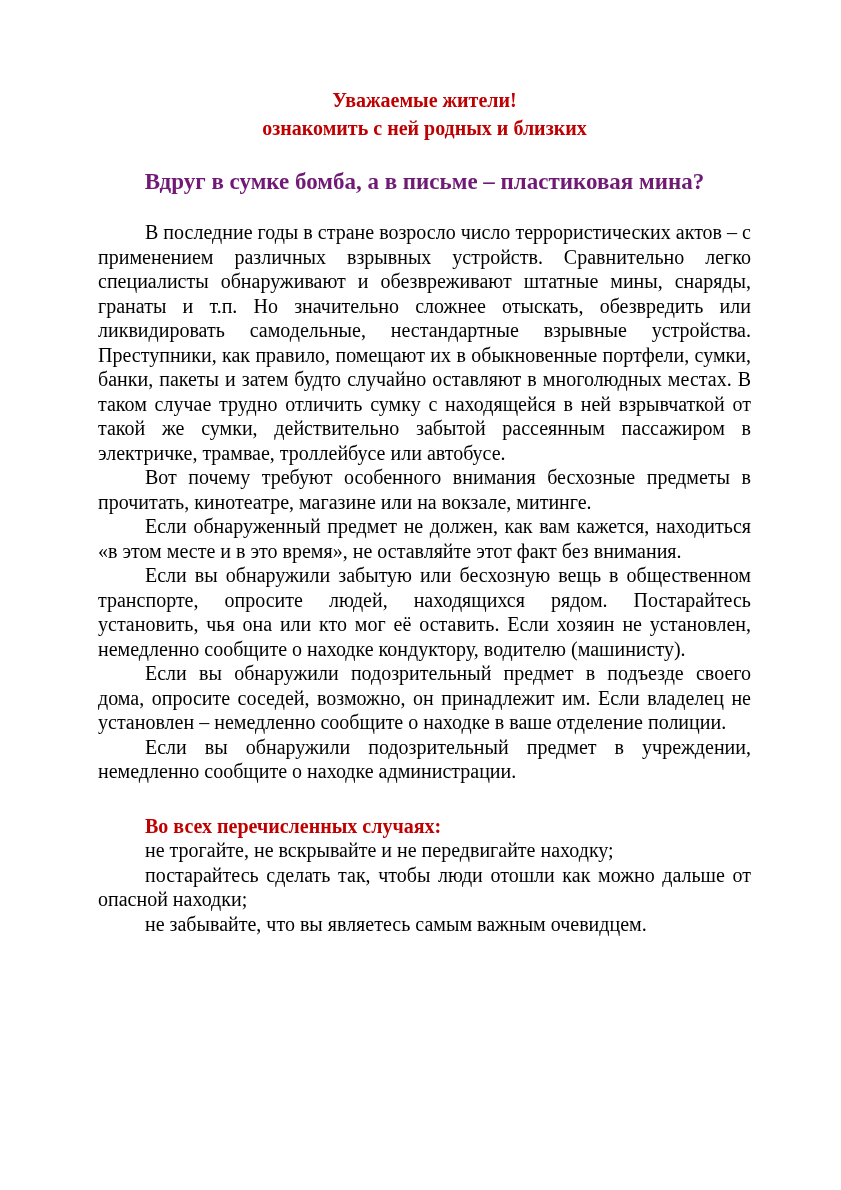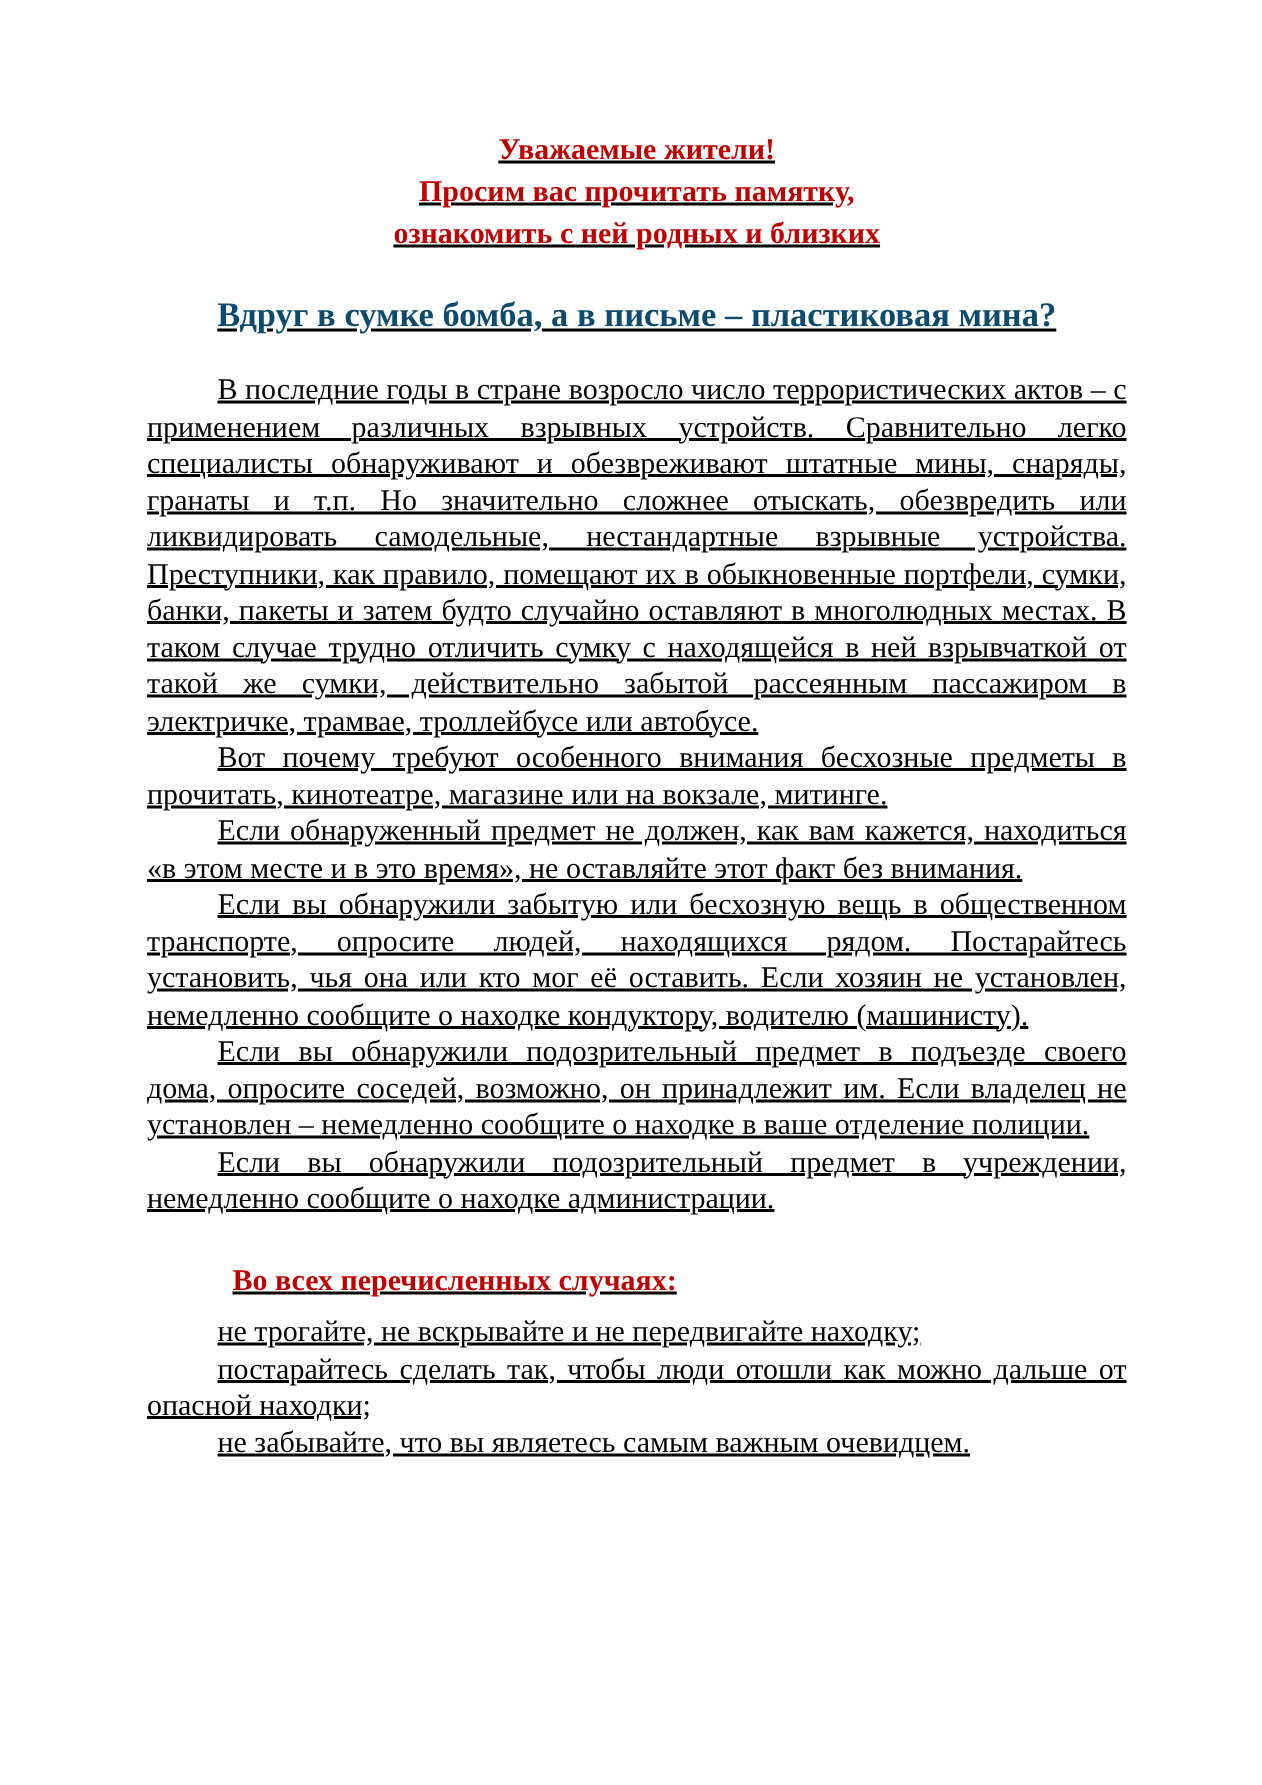--- a/index.html
+++ b/index.html
@@ -10,69 +10,67 @@
   .page {
     position: relative;
     width: 841px;
     height: 1190px;
     background: #ffffff;
     box-sizing: border-box;
     padding: 86px 90px 36px 98px;
     overflow: hidden;
     font-family: "Liberation Serif", "DejaVu Serif", serif;
     color: #000000;
-    text-decoration: underline;
   }
   .doc-header {
     text-align: center;
     color: #c00000;
     font-weight: bold;
     font-size: 20px;
     line-height: 28px;
   }
   .doc-title {
     text-align: center;
-    color: #0c4a6e;
+    color: #701a75;
     font-weight: bold;
     font-size: 23px;
     line-height: 28px;
     margin-top: 26px;
   }
   .doc-body {
     margin-top: 24px;
     font-size: 20px;
     line-height: 24.5px;
   }
   .para {
     margin: 0;
     text-align: justify;
     text-indent: 47px;
   }
   .warning-heading {
-    margin: 10px;
+    margin: 0;
     margin-top: 30px;
     text-indent: 47px;
     color: #c00000;
     font-weight: bold;
     text-align: left;
   }
   .list-item {
     margin: 0;
     text-align: justify;
     text-indent: 47px;
   }
 </style>
 </head>
 <body>
 
 <div class="page">
 
   <div class="doc-header">
     <div>Уважаемые жители!</div>
-    <div>Просим вас прочитать памятку,</div>
     <div>ознакомить с ней родных и близких</div>
   </div>
 
   <div class="doc-title">Вдруг в сумке бомба, а в письме – пластиковая мина?</div>
 
   <div class="doc-body">
     <p class="para">В последние годы в стране возросло число террористических актов – с применением различных взрывных устройств. Сравнительно легко специалисты обнаруживают и обезвреживают штатные мины, снаряды, гранаты и т.п. Но значительно сложнее отыскать, обезвредить или ликвидировать самодельные, нестандартные взрывные устройства. Преступники, как правило, помещают их в обыкновенные портфели, сумки, банки, пакеты и затем будто случайно оставляют в многолюдных местах. В таком случае трудно отличить сумку с находящейся в ней взрывчаткой от такой же сумки, действительно забытой рассеянным пассажиром в электричке, трамвае, троллейбусе или автобусе.</p>
     <p class="para">Вот почему требуют особенного внимания бесхозные предметы в прочитать, кинотеатре, магазине или на вокзале, митинге.</p>
     <p class="para">Если обнаруженный предмет не должен, как вам кажется, находиться «в этом месте и в это время», не оставляйте этот факт без внимания.</p>
     <p class="para">Если вы обнаружили забытую или бесхозную вещь в общественном транспорте, опросите людей, находящихся рядом. Постарайтесь установить, чья она или кто мог её оставить. Если хозяин не установлен, немедленно сообщите о находке кондуктору, водителю (машинисту).</p>

